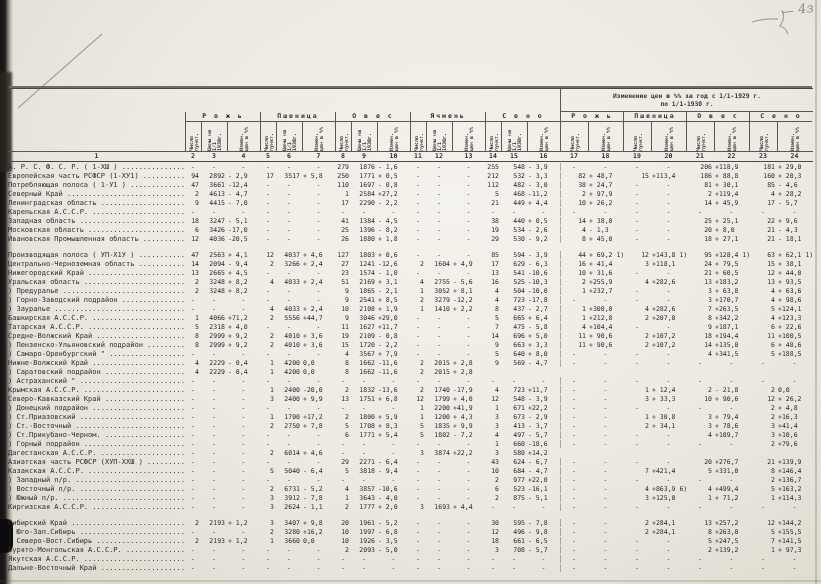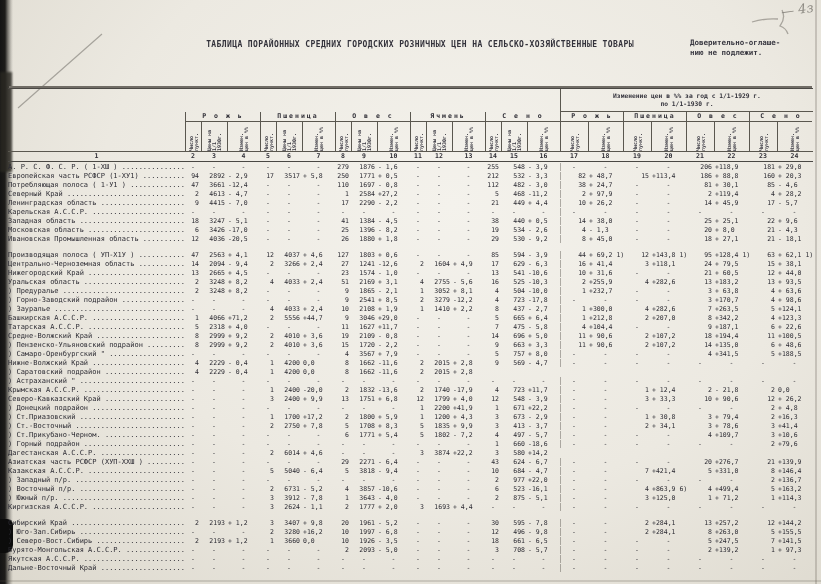--- a/index.html
+++ b/index.html
@@ -63,26 +63,21 @@
   <div id="stamp-smudge" class="abs"></div>
   <div id="ink-blob" class="abs"></div>
   <div id="edge-right" class="abs"></div>
   <div id="edge-bottom" class="abs"></div>
 
   <svg class="marks" width="821" height="584">
     <line x1="18" y1="108" x2="102" y2="34" stroke="#8a8780" stroke-width="1.2" opacity="0.7"></line>
     <path d="M752 22 q14 -4 26 -3 M782 10 q4 8 -2 16 q6 2 8 8" stroke="#97948c" stroke-width="1.3" fill="none" opacity="0.8"></path>
   </svg>
 
-  <div id="title1" class="abs">ТАБЛИЦА ПОРАЙОННЫХ СРЕДНИХ ГОРОДСКИХ РОЗНИЧНЫХ ЦЕН НА СЕЛЬСКО-ХОЗЯЙСТВЕННЫЕ ТОВАРЫ</div>
 
-  <div id="note" class="abs">
-    <div>Доверительно-оглаше-</div>
-    <div>нию не подлежит.</div>
-  </div>
   <div id="hand-mark" class="abs">— 4з</div>
 
   <div id="thead" class="abs">
     <div id="right-super" class="hcell hc">
       <div>Изменение цен в %% за год с 1/1-1929 г.</div>
       <div>по 1/1-1930 г.</div>
     </div>
     <div id="left-groups" class="abs">
         <div class="grp" style="left: 0px; width: 75px;">Р о ж ь</div>
         <div class="grp" style="left: 75px; width: 75px;">Пшеница</div>
@@ -727,21 +722,21 @@
         <div class="tc c" style="width: 16px;">-</div>
         <div class="tc c" style="width: 26px;">-</div>
         <div class="tc c" style="width: 33px;">-</div>
         <div class="tc r" style="width: 16px;">4</div>
         <div class="tc r" style="width: 26px;">3567</div>
         <div class="tc l" style="width: 33px;">+ 7,9</div>
         <div class="tc c" style="width: 16px;">-</div>
         <div class="tc c" style="width: 26px;">-</div>
         <div class="tc c" style="width: 33px;">-</div>
         <div class="tc r" style="width: 16px;">5</div>
-        <div class="tc r" style="width: 26px;">757</div>
+        <div class="tc r" style="width: 26px;">640</div>
         <div class="tc l" style="width: 33px;">+ 8,0</div>
         <div class="tc c sep" style="width: 28px;">-</div>
         <div class="tc c" style="width: 35px;">-</div>
         <div class="tc c" style="width: 28px;">-</div>
         <div class="tc c" style="width: 35px;">-</div>
         <div class="tc r" style="width: 28px;">4</div>
         <div class="tc l" style="width: 35px;">+341,5</div>
         <div class="tc r" style="width: 28px;">5</div>
         <div class="tc l" style="width: 35px;">+188,5</div>
       </div>

